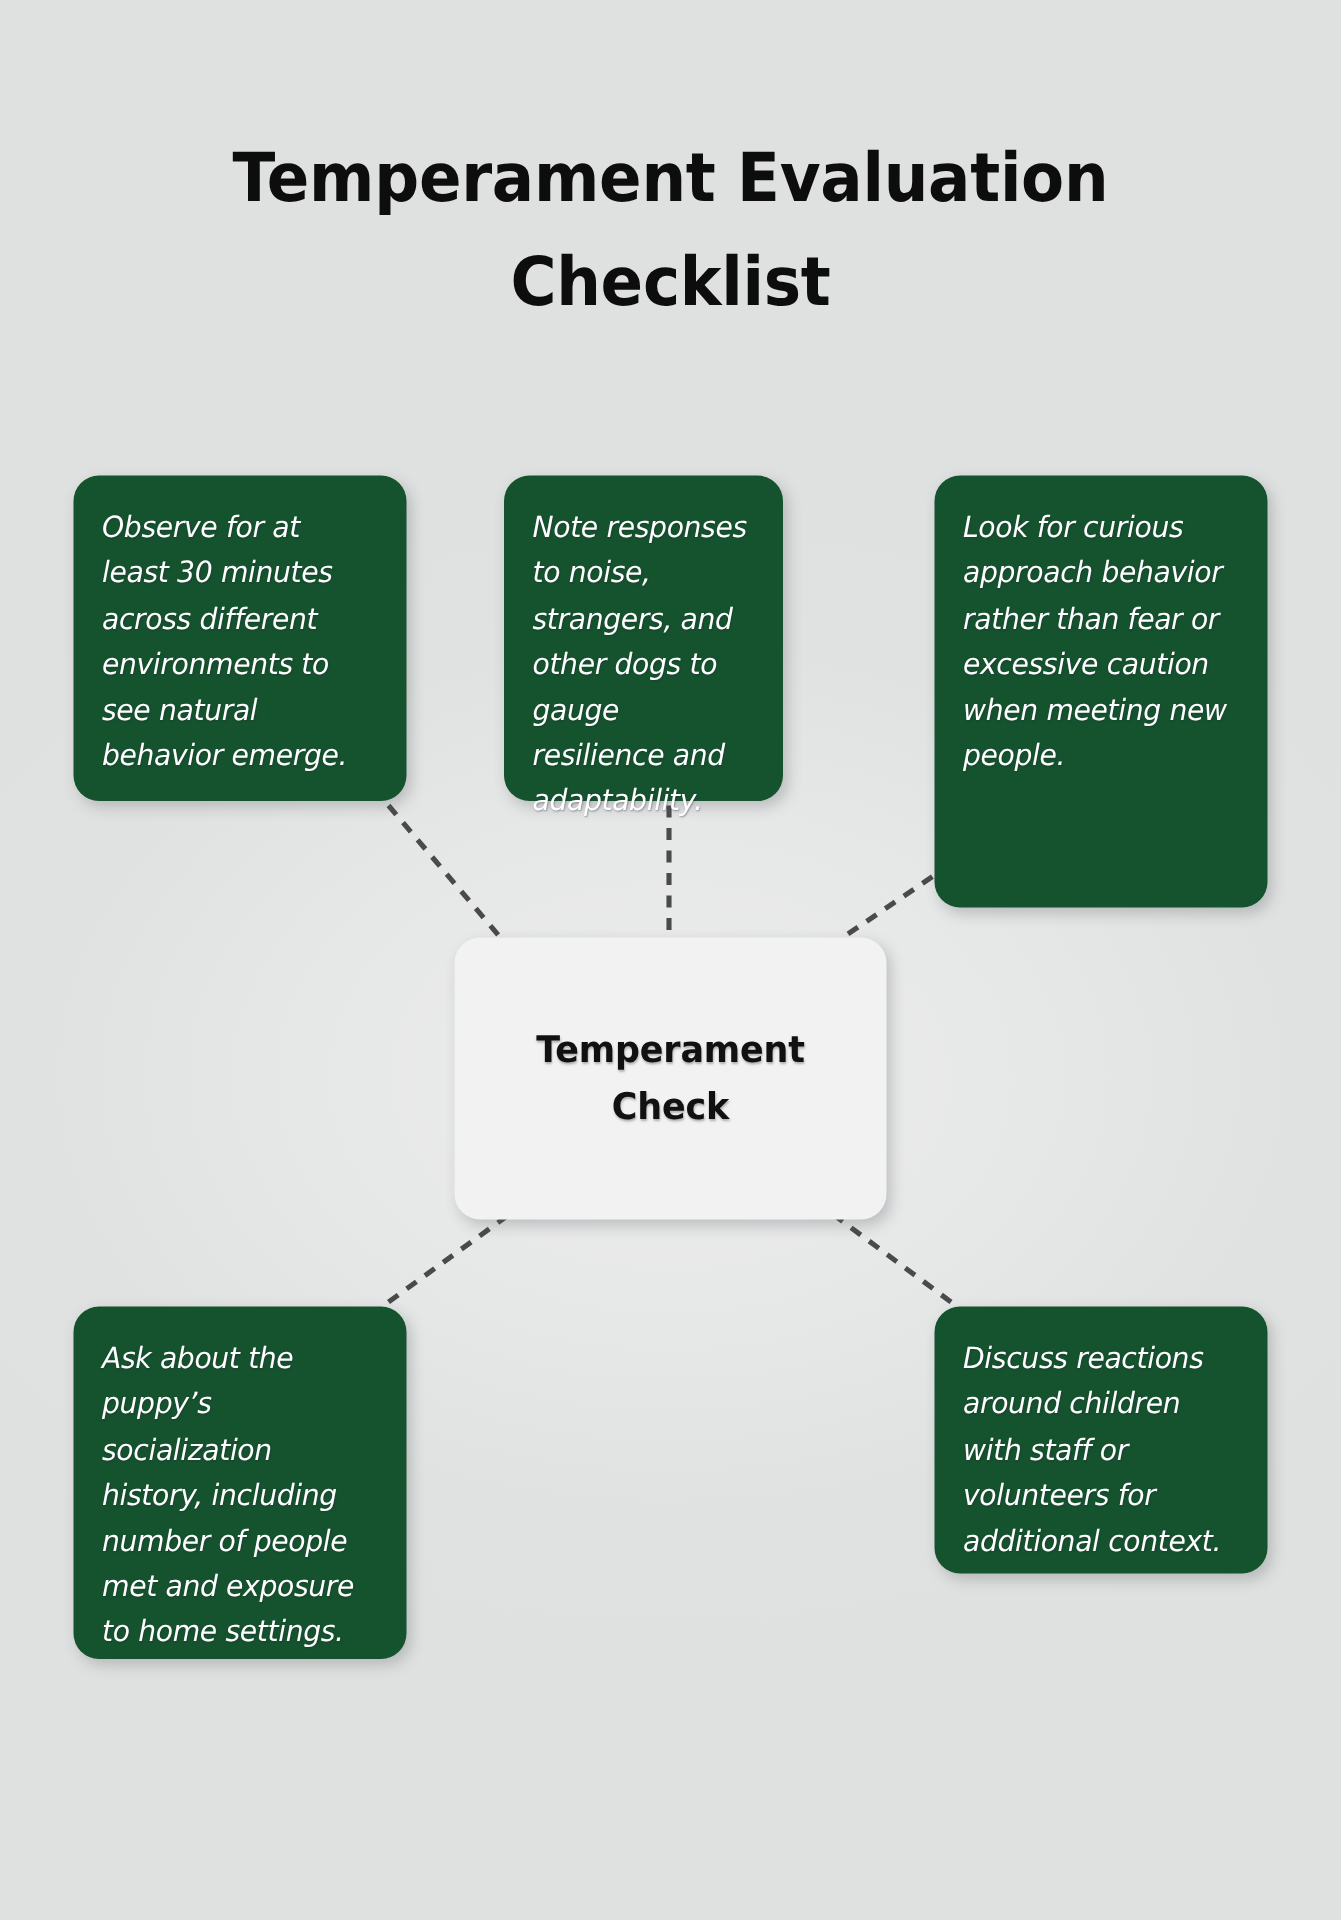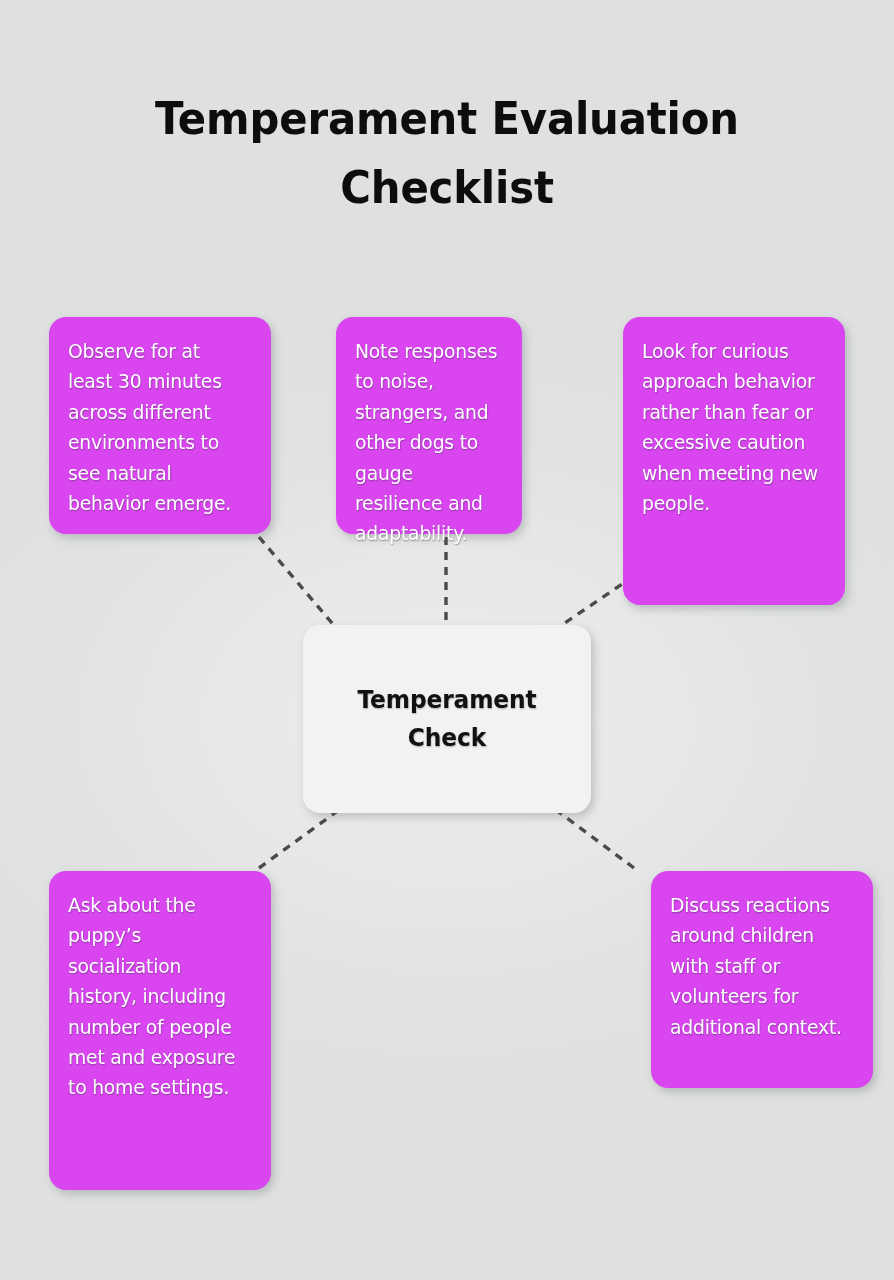--- a/index.html
+++ b/index.html
@@ -30,22 +30,23 @@
   
   #connectors { position:absolute; left:0; top:0; width:894px; height:1280px; }
 
   
   .card {
     position:absolute;
     border-radius:17px;
     box-shadow:3px 4px 9px rgba(90,95,100,0.30);
   }
   .card.leaf {
-    background:#d946ef;
+    background:#14532d;
     padding:20px 19px 18px 19px;
+    font-style:italic;
   }
   .card.leaf .txt {
     color:#ffffff;
     font-size:19.5px;
     line-height:30.4px;
     font-family:"DejaVu Sans", sans-serif;
     font-weight:400;
     letter-spacing:-0.25px;
     text-shadow:0.5px 0.8px 1.4px rgba(40,45,60,0.45);
     transform:scaleX(0.965);
@@ -65,22 +66,22 @@
     letter-spacing:-0.1px;
     font-family:"DejaVu Sans", sans-serif;
     text-shadow:0.5px 1px 1.6px rgba(60,65,75,0.38);
     transform:scaleX(0.95);
   }
 
   
   #card-tl { left:49px;  top:317px; width:222px; height:217px; }
   #card-tm { left:336px; top:317px; width:186px; height:217px; }
   #card-tr { left:623px; top:317px; width:222px; height:288px; }
-  #card-bl { left:49px;  top:871px; width:222px; height:319px; }
-  #card-br { left:623px; top:871px; width:222px; height:217px;margin-left:28px; }
+  #card-bl { left:49px;  top:871px; width:222px; height:235px; }
+  #card-br { left:623px; top:871px; width:222px; height:178px; }
   #card-hub{ left:303px; top:625px; width:288px; height:188px; }
 </style>
 </head>
 <body>
 
 <h1 id="title">Temperament Evaluation Checklist</h1>
 
 <svg id="connectors" viewBox="0 0 894 1280" width="894" height="1280" aria-hidden="true">
   <g fill="none" stroke="#4a4a4a" stroke-width="3.4" stroke-linecap="butt" stroke-dasharray="8 7">
     <line x1="259" y1="537" x2="337" y2="629"></line>

